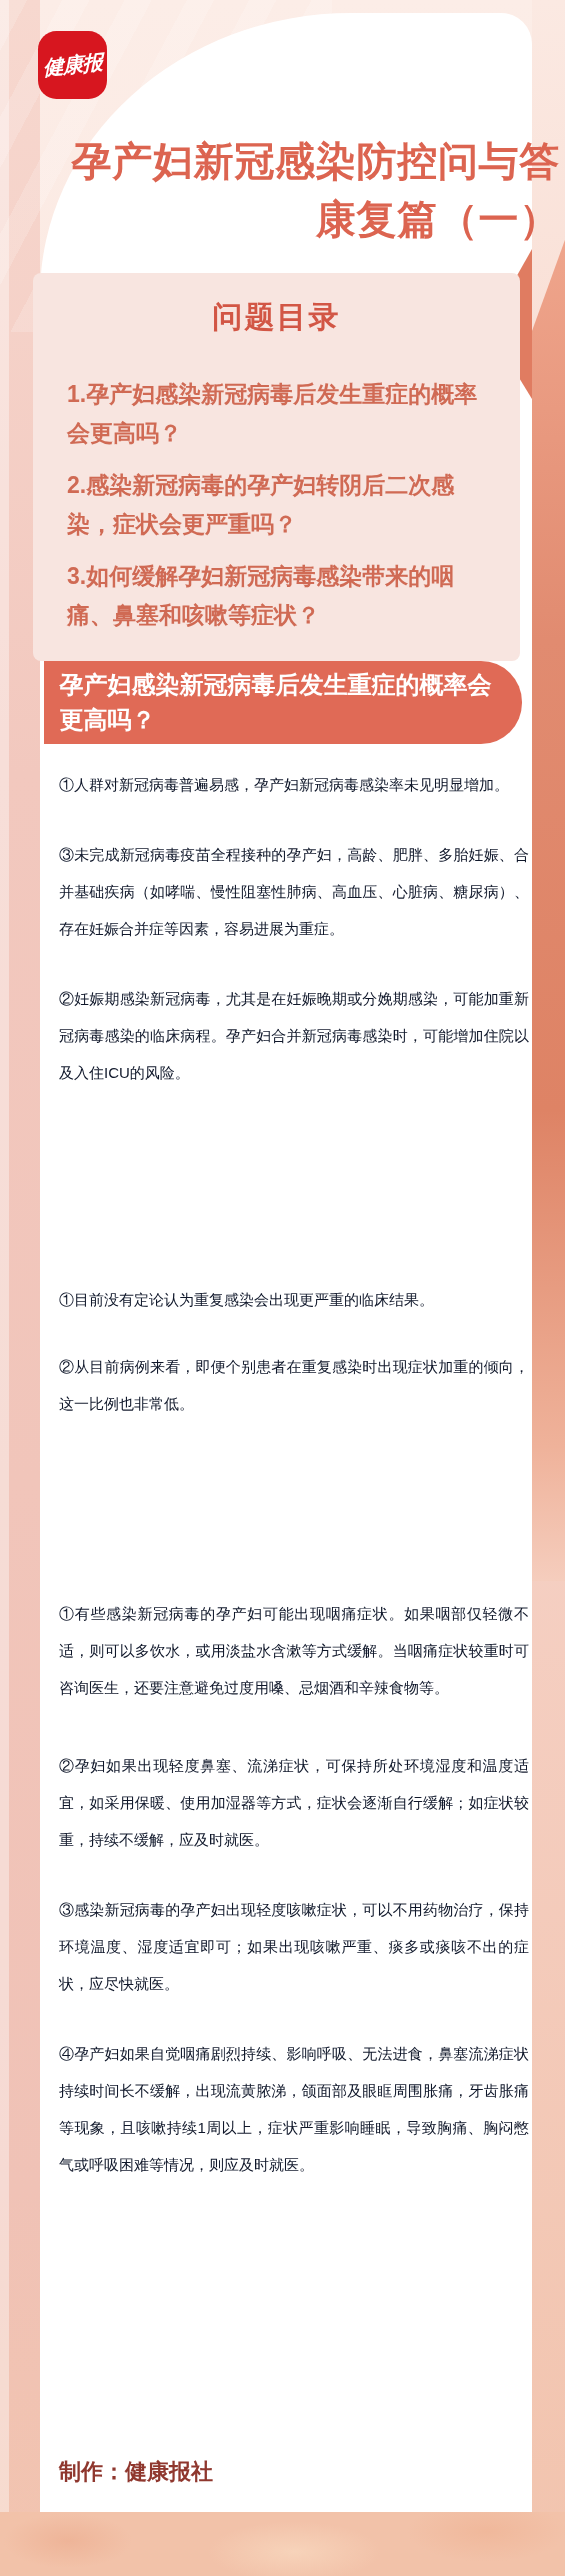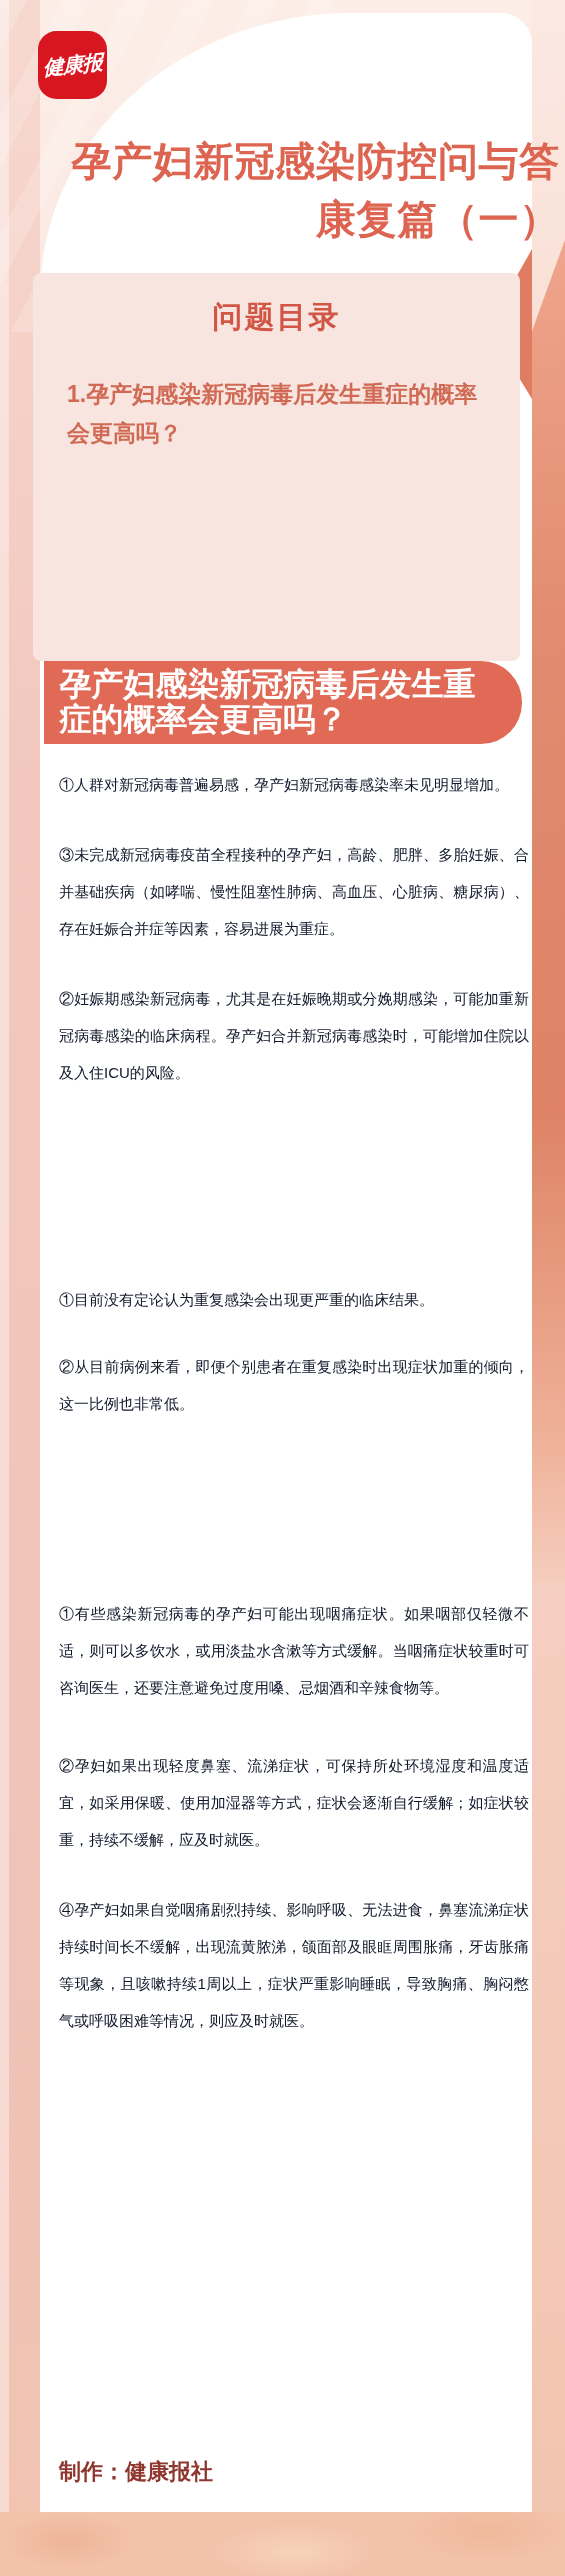--- a/index.html
+++ b/index.html
@@ -82,21 +82,21 @@
     margin-bottom:12.7px;
   }
   
   .section{position:absolute;left:0;width:566px;z-index:5;}
   .sec1{top:661px;}
   .sec2{top:1248px;}
   .sec3{top:1562px;}
   .qa-bar{
     margin-left:44px;width:478px;box-sizing:border-box;
     background:#e06a56;color:#ffffff;
-    font-size:32px;font-weight:700;line-height:35px;
+    font-size:24px;font-weight:700;line-height:35px;
     padding:6.4px 28px 6.4px 15.6px;
     border-radius:0 41px 41px 0;
   }
   .para{
     margin:33px 0 0 59px;width:470px;
     color:#0f172a;font-size:15px;font-weight:500;line-height:37px;
     text-align:justify;
   }
   .sec1 .para:nth-of-type(2){margin-top:22.6px;}
   .sec2 .para:nth-of-type(2){margin-top:30px;}
@@ -123,37 +123,40 @@
   <span>健康报</span>
 </div>
 
 <div class="title title-l1">孕产妇新冠感染防控问与答</div>
 <div class="title title-l2">康复篇（一）</div>
 
 <div class="card">
   <div class="card-title">问题目录</div>
   <div class="card-questions">
     <div class="q">1.孕产妇感染新冠病毒后发生重症的概率会更高吗？</div>
+    <div class="q">2.感染新冠病毒的孕产妇转阴后二次感染，症状会更严重吗？</div>
+    <div class="q">3.如何缓解孕妇新冠病毒感染带来的咽痛、鼻塞和咳嗽等症状？</div>
   </div>
 </div>
 
 <div class="section sec1">
   <div class="qa-bar">孕产妇感染新冠病毒后发生重症的概率会更高吗？</div>
   <div class="para">①人群对新冠病毒普遍易感，孕产妇新冠病毒感染率未见明显增加。</div>
   <div class="para">③未完成新冠病毒疫苗全程接种的孕产妇，高龄、肥胖、多胎妊娠、合并基础疾病（如哮喘、慢性阻塞性肺病、高血压、心脏病、糖尿病）、存在妊娠合并症等因素，容易进展为重症。</div>
   <div class="para">②妊娠期感染新冠病毒，尤其是在妊娠晚期或分娩期感染，可能加重新冠病毒感染的临床病程。孕产妇合并新冠病毒感染时，可能增加住院以及入住ICU的风险。</div>
 </div>
 
 <div class="section sec2">
   <div class="para">①目前没有定论认为重复感染会出现更严重的临床结果。</div>
   <div class="para">②从目前病例来看，即便个别患者在重复感染时出现症状加重的倾向，这一比例也非常低。</div>
 </div>
 
 <div class="section sec3">
   <div class="para">①有些感染新冠病毒的孕产妇可能出现咽痛症状。如果咽部仅轻微不适，则可以多饮水，或用淡盐水含漱等方式缓解。当咽痛症状较重时可咨询医生，还要注意避免过度用嗓、忌烟酒和辛辣食物等。</div>
   <div class="para">②孕妇如果出现轻度鼻塞、流涕症状，可保持所处环境湿度和温度适宜，如采用保暖、使用加湿器等方式，症状会逐渐自行缓解；如症状较重，持续不缓解，应及时就医。</div>
+  <div class="para">③感染新冠病毒的孕产妇出现轻度咳嗽症状，可以不用药物治疗，保持环境温度、湿度适宜即可；如果出现咳嗽严重、痰多或痰咳不出的症状，应尽快就医。</div>
   <div class="para">④孕产妇如果自觉咽痛剧烈持续、影响呼吸、无法进食，鼻塞流涕症状持续时间长不缓解，出现流黄脓涕，颌面部及眼眶周围胀痛，牙齿胀痛等现象，且咳嗽持续1周以上，症状严重影响睡眠，导致胸痛、胸闷憋气或呼吸困难等情况，则应及时就医。</div>
 </div>
 
 <div class="footer">
   <div>制作：健康报社</div>
 </div>
 
 
 </body></html>

